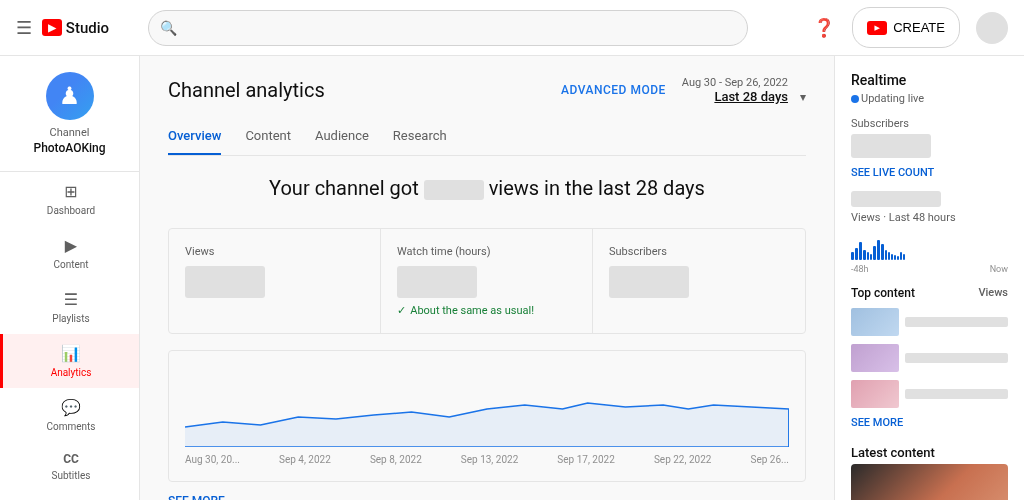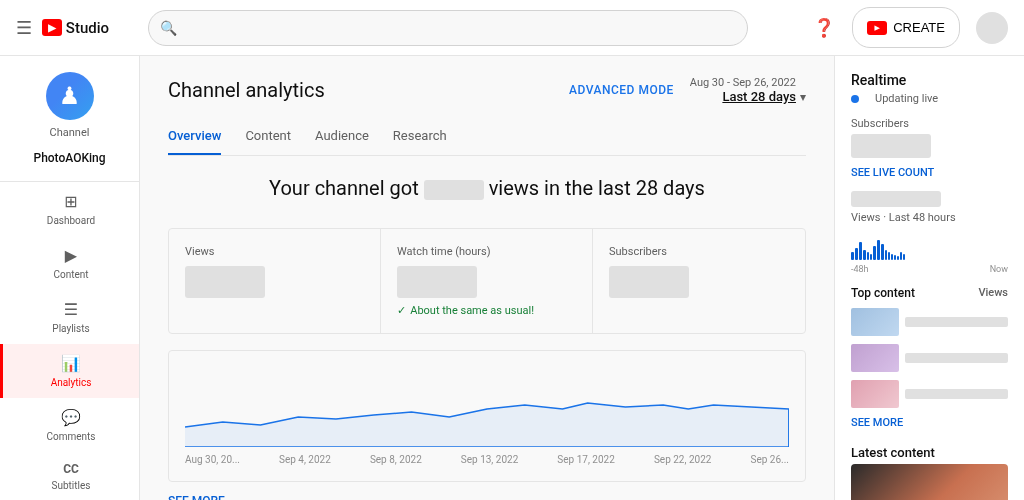--- a/index.html
+++ b/index.html
@@ -23,21 +23,21 @@
     .create-btn-icon::after { content: '▶'; color: white; font-size: 7px; }
     .avatar { width: 32px; height: 32px; border-radius: 50%; background: #e0e0e0; }
 
     
     .body { display: flex; flex: 1; overflow: hidden; }
 
     
     .sidebar { width: 140px; background: #fff; border-right: 1px solid #e5e5e5; display: flex; flex-direction: column; overflow-y: auto; flex-shrink: 0; }
     .sidebar-channel { padding: 16px 8px; display: flex; flex-direction: column; align-items: center; border-bottom: 1px solid #e5e5e5; }
     .channel-avatar { width: 48px; height: 48px; border-radius: 50%; background: linear-gradient(135deg, #4285f4 40%, #34a0f0 100%); display: flex; align-items: center; justify-content: center; color: white; font-size: 24px; margin-bottom: 6px; }
-    .channel-label { font-size: 11px; color: #606060; margin-bottom: 12px; }
+    .channel-label { font-size: 11px; color: #606060; margin-bottom: 2px; }
     .channel-name { font-size: 12px; font-weight: 500; color: #0f0f0f; }
     .sidebar-nav { flex: 1; }
     .sidebar-item { display: flex; flex-direction: column; align-items: center; padding: 10px 8px; cursor: pointer; gap: 4px; color: #606060; font-size: 10px; text-align: center; border-left: 3px solid transparent; }
     .sidebar-item.active { color: #ff0000; border-left: 3px solid #ff0000; background: #fff0f0; }
     .sidebar-item .icon { font-size: 16px; }
 
     
     .main { flex: 1; overflow-y: auto; padding: 20px 28px; }
     .page-header { display: flex; align-items: center; justify-content: space-between; margin-bottom: 16px; }
     .page-title { font-size: 20px; font-weight: 400; }
@@ -68,21 +68,21 @@
     .chart-area { border: 1px solid #e5e5e5; border-radius: 4px; padding: 16px; margin-bottom: 12px; }
     .chart-svg { width: 100%; height: 80px; }
     .chart-labels { display: flex; justify-content: space-between; font-size: 10px; color: #909090; margin-top: 4px; }
 
     
     .see-more { color: #065fd4; font-size: 12px; font-weight: 500; cursor: pointer; margin-bottom: 20px; }
 
     
     .right-panel { width: 190px; background: #fff; border-left: 1px solid #e5e5e5; padding: 16px; overflow-y: auto; flex-shrink: 0; }
     .realtime-title { font-size: 14px; font-weight: 500; margin-bottom: 4px; }
-    .realtime-live { display: flex; align-items: center; gap: 16px; font-size: 11px; color: #606060; margin-bottom: 12px; }
+    .realtime-live { display: flex; align-items: center; gap: 2px; font-size: 11px; color: #606060; margin-bottom: 12px; }
     .live-dot { width: 8px; height: 8px; border-radius: 50%; background: #1a73e8; }
     .subscribers-label { font-size: 11px; color: #606060; margin-bottom: 4px; }
     .subscribers-value { height: 24px; background: #e0e0e0; border-radius: 3px; width: 80px; margin-bottom: 8px; }
     .see-live-count { color: #065fd4; font-size: 11px; font-weight: 500; cursor: pointer; margin-bottom: 12px; }
     .views-block { height: 16px; background: #e0e0e0; border-radius: 3px; width: 90px; margin-bottom: 4px; }
     .views-label { font-size: 11px; color: #606060; margin-bottom: 6px; }
     .mini-chart { display: flex; align-items: flex-end; gap: 1px; height: 30px; margin-bottom: 4px; }
     .mini-bar { background: #065fd4; border-radius: 1px; }
     .mini-chart-labels { display: flex; justify-content: space-between; font-size: 9px; color: #909090; margin-bottom: 12px; }
     .top-content-label { font-size: 12px; font-weight: 500; margin-bottom: 8px; display: flex; justify-content: space-between; }
@@ -164,21 +164,21 @@
 
     </div>
 
   </div>
 
   <div class="main">
     <div class="page-header">
       <h1 class="page-title">Channel analytics</h1>
       <div style="display:flex;align-items:center;gap:16px;">
         <span class="advanced-mode-btn">ADVANCED MODE</span>
-        <div style="display:flex;align-items:flex-end;gap:4px;">
+        <div style="display:flex;align-items:flex-end;gap:12px;">
           <div class="date-range-inner">
             <div class="date-range-dates">Aug 30 - Sep 26, 2022</div>
             <div class="date-range-label">Last 28 days</div>
           </div>
           <span class="dropdown-icon">▾</span>
         </div>
       </div>
     </div>
 
     <div class="tabs">

